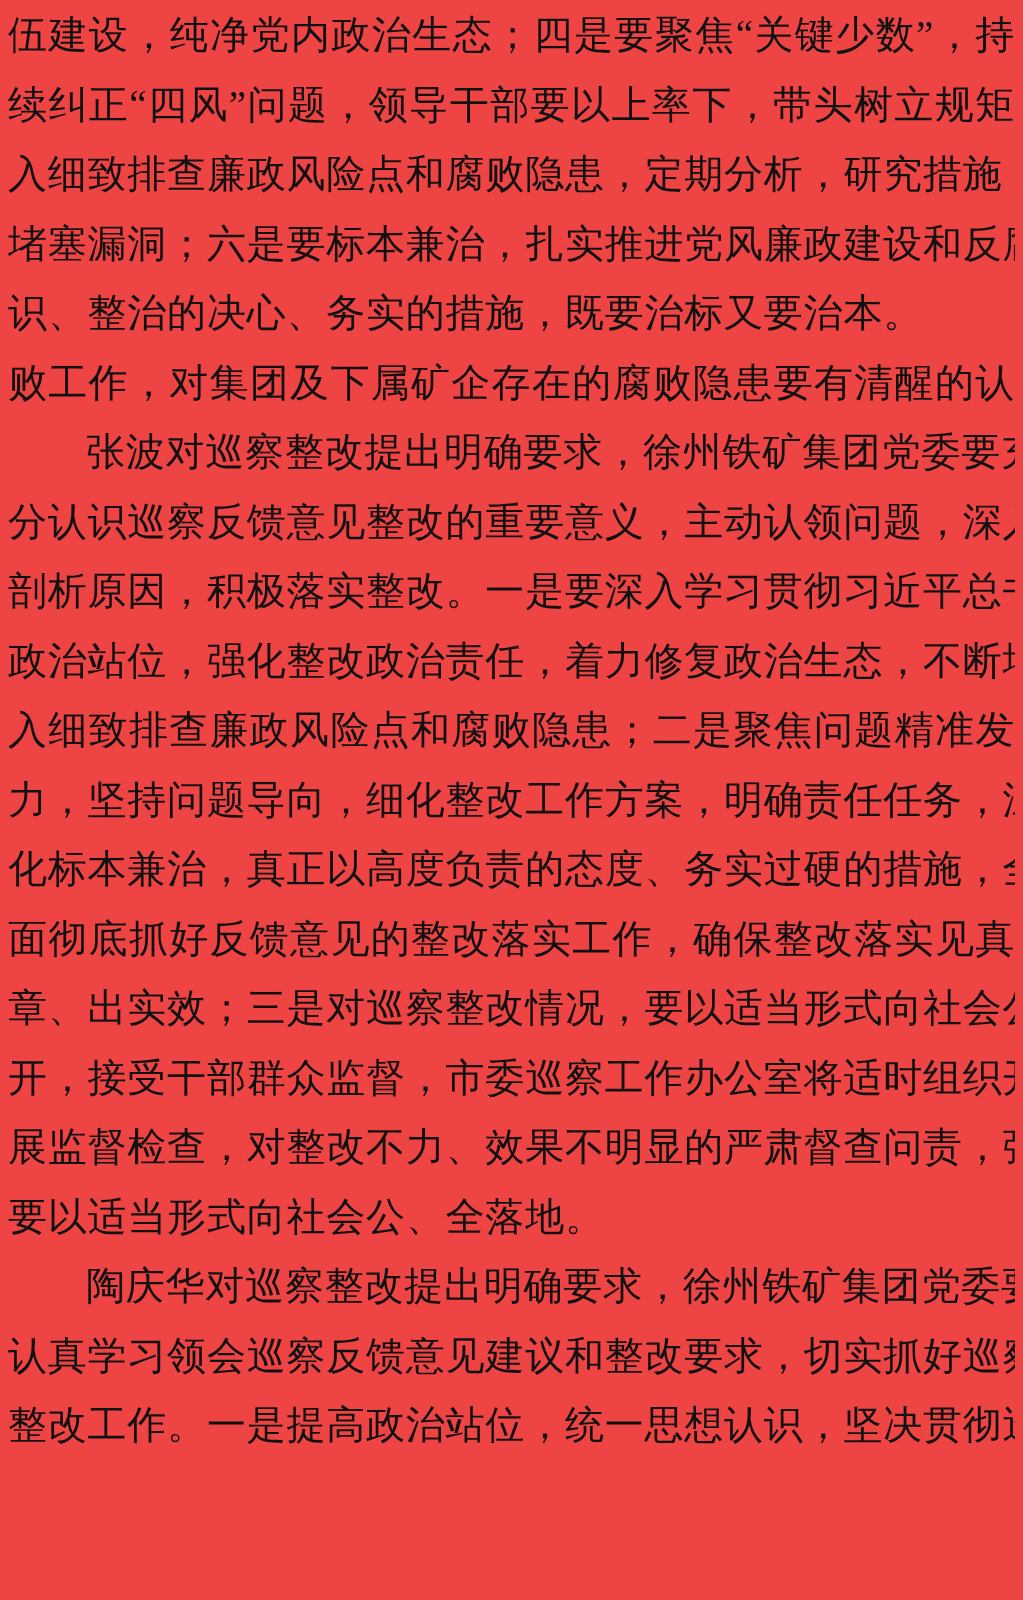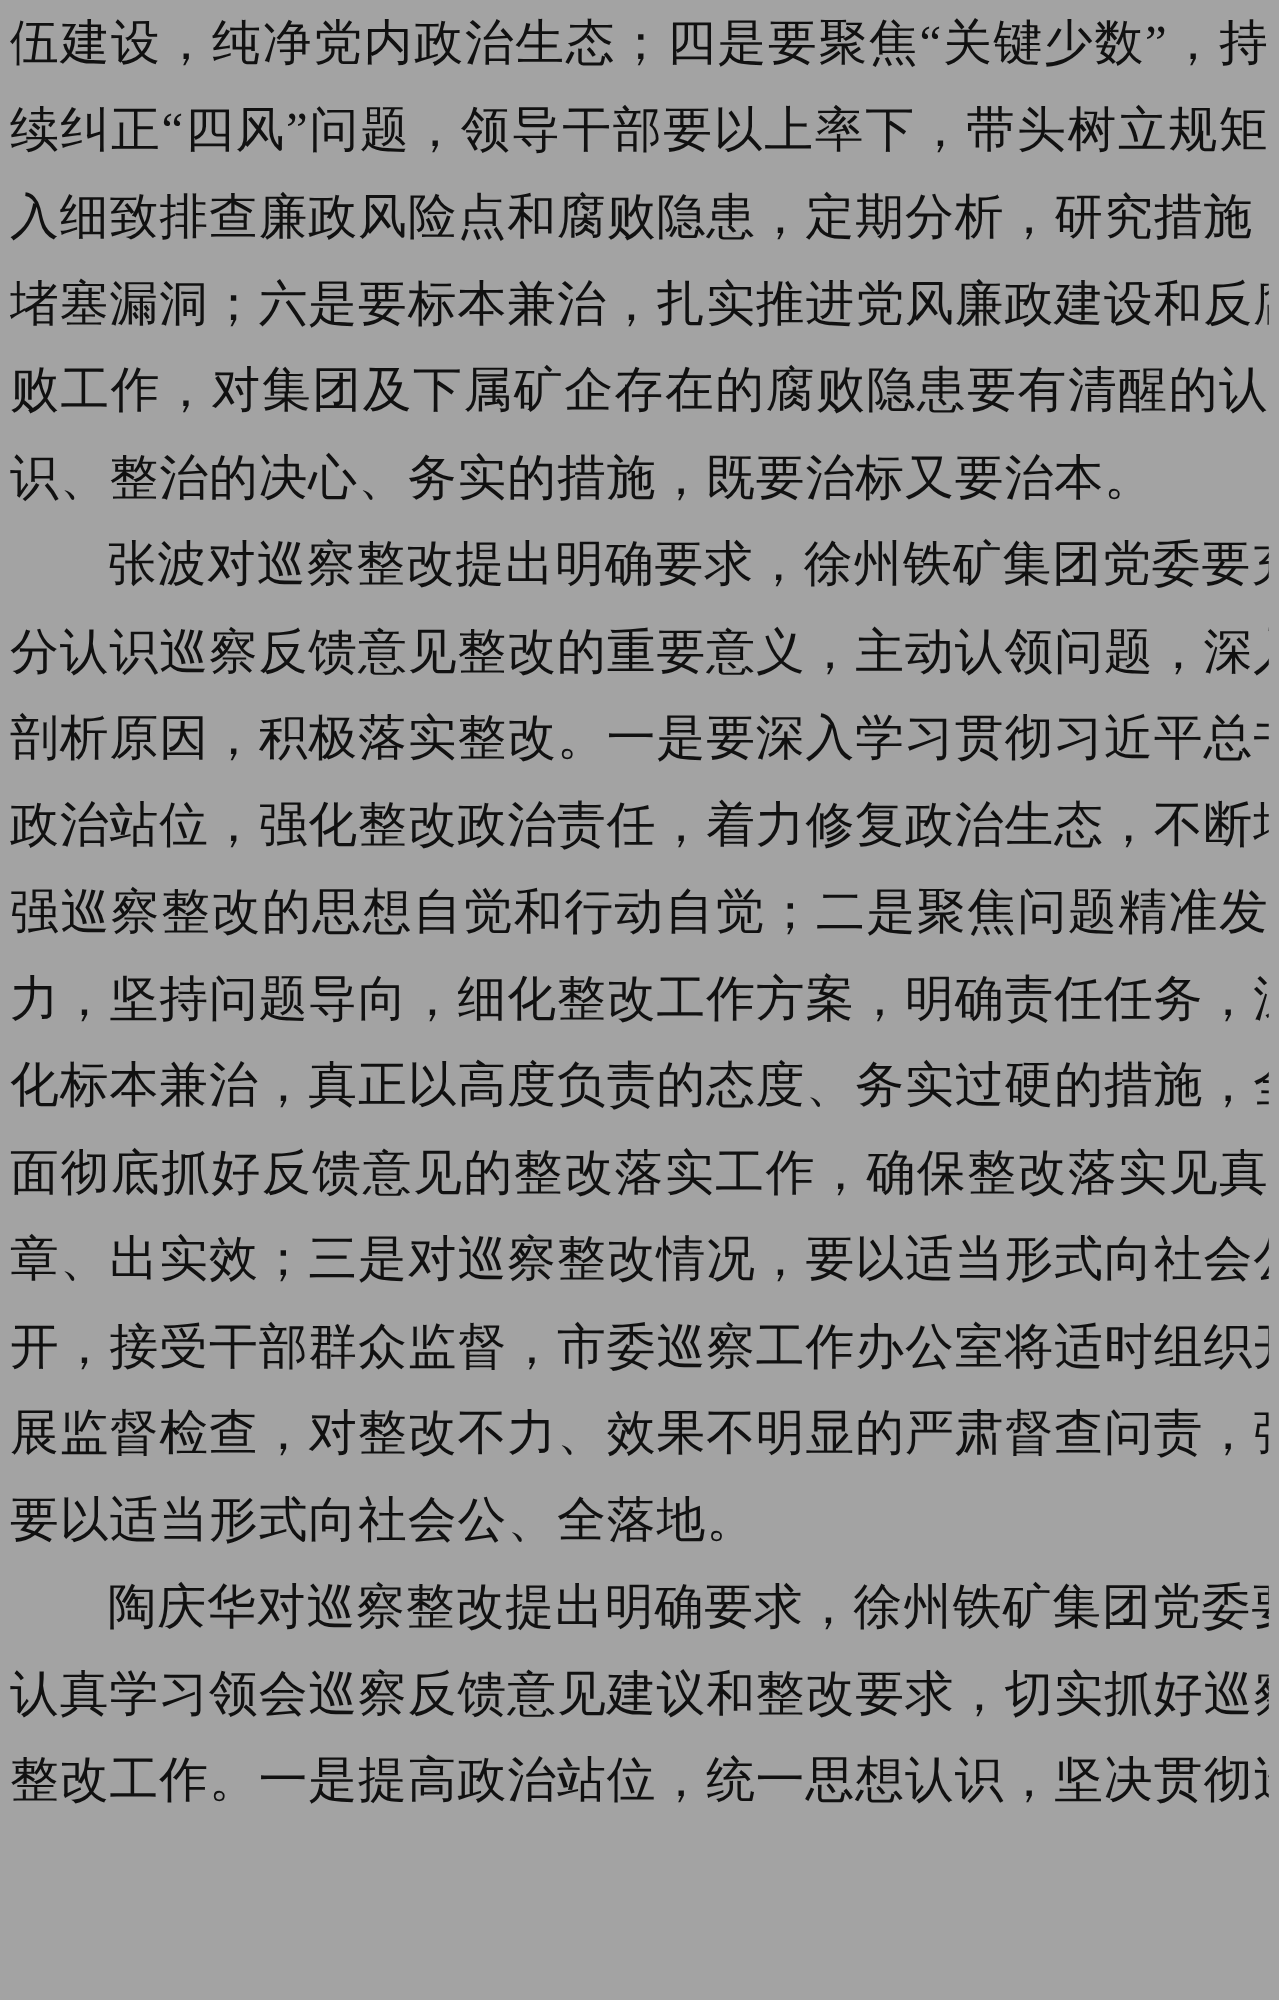--- a/index.html
+++ b/index.html
@@ -10,21 +10,21 @@
   body {
     width: 1023px;
     height: 1600px;
     overflow: hidden;
   }
   .page {
     box-sizing: border-box;
     width: 1023px;
     height: 1600px;
     padding: 0 8px;
-    background: #a3a3a3;
+    background: #ef4444;
     font-family: "Liberation Serif", "DejaVu Serif", serif;
     font-size: 39px;
     color: #111111;
   }
   .line {
     height: 69.5px;
     line-height: 69.5px;
     white-space: nowrap;
     text-align: justify;
     text-align-last: justify;
@@ -41,27 +41,27 @@
   }
 </style>
 </head>
 <body>
 
 <div class="page">
   <div class="line">伍建设，纯净党内政治生态；四是要聚焦“关键少数”，持</div>
   <div class="line">续纠正“四风”问题，领导干部要以上率下，带头树立规矩</div>
   <div class="line">入细致排查廉政风险点和腐败隐患，定期分析，研究措施，</div>
   <div class="line">堵塞漏洞；六是要标本兼治，扎实推进党风廉政建设和反腐</div>
+  <div class="line para-end">识、整治的决心、务实的措施，既要治标又要治本。</div>
   <div class="line">败工作，对集团及下属矿企存在的腐败隐患要有清醒的认</div>
-  <div class="line para-end">识、整治的决心、务实的措施，既要治标又要治本。</div>
   <div class="line indent">张波对巡察整改提出明确要求，徐州铁矿集团党委要充</div>
   <div class="line">分认识巡察反馈意见整改的重要意义，主动认领问题，深入</div>
   <div class="line">剖析原因，积极落实整改。一是要深入学习贯彻习近平总书</div>
   <div class="line">政治站位，强化整改政治责任，着力修复政治生态，不断增</div>
-  <div class="line">强巡察整改的思想自觉和行动自觉；二是聚焦问题精准发</div>
+  <div class="line">入细致排查廉政风险点和腐败隐患；二是聚焦问题精准发</div>
   <div class="line">力，坚持问题导向，细化整改工作方案，明确责任任务，深</div>
   <div class="line">化标本兼治，真正以高度负责的态度、务实过硬的措施，全</div>
   <div class="line">面彻底抓好反馈意见的整改落实工作，确保整改落实见真</div>
   <div class="line">章、出实效；三是对巡察整改情况，要以适当形式向社会公</div>
   <div class="line">开，接受干部群众监督，市委巡察工作办公室将适时组织开</div>
   <div class="line">展监督检查，对整改不力、效果不明显的严肃督查问责，强</div>
   <div class="line para-end">要以适当形式向社会公、全落地。</div>
   <div class="line indent">陶庆华对巡察整改提出明确要求，徐州铁矿集团党委要</div>
   <div class="line">认真学习领会巡察反馈意见建议和整改要求，切实抓好巡察</div>
   <div class="line">整改工作。一是提高政治站位，统一思想认识，坚决贯彻巡</div>

